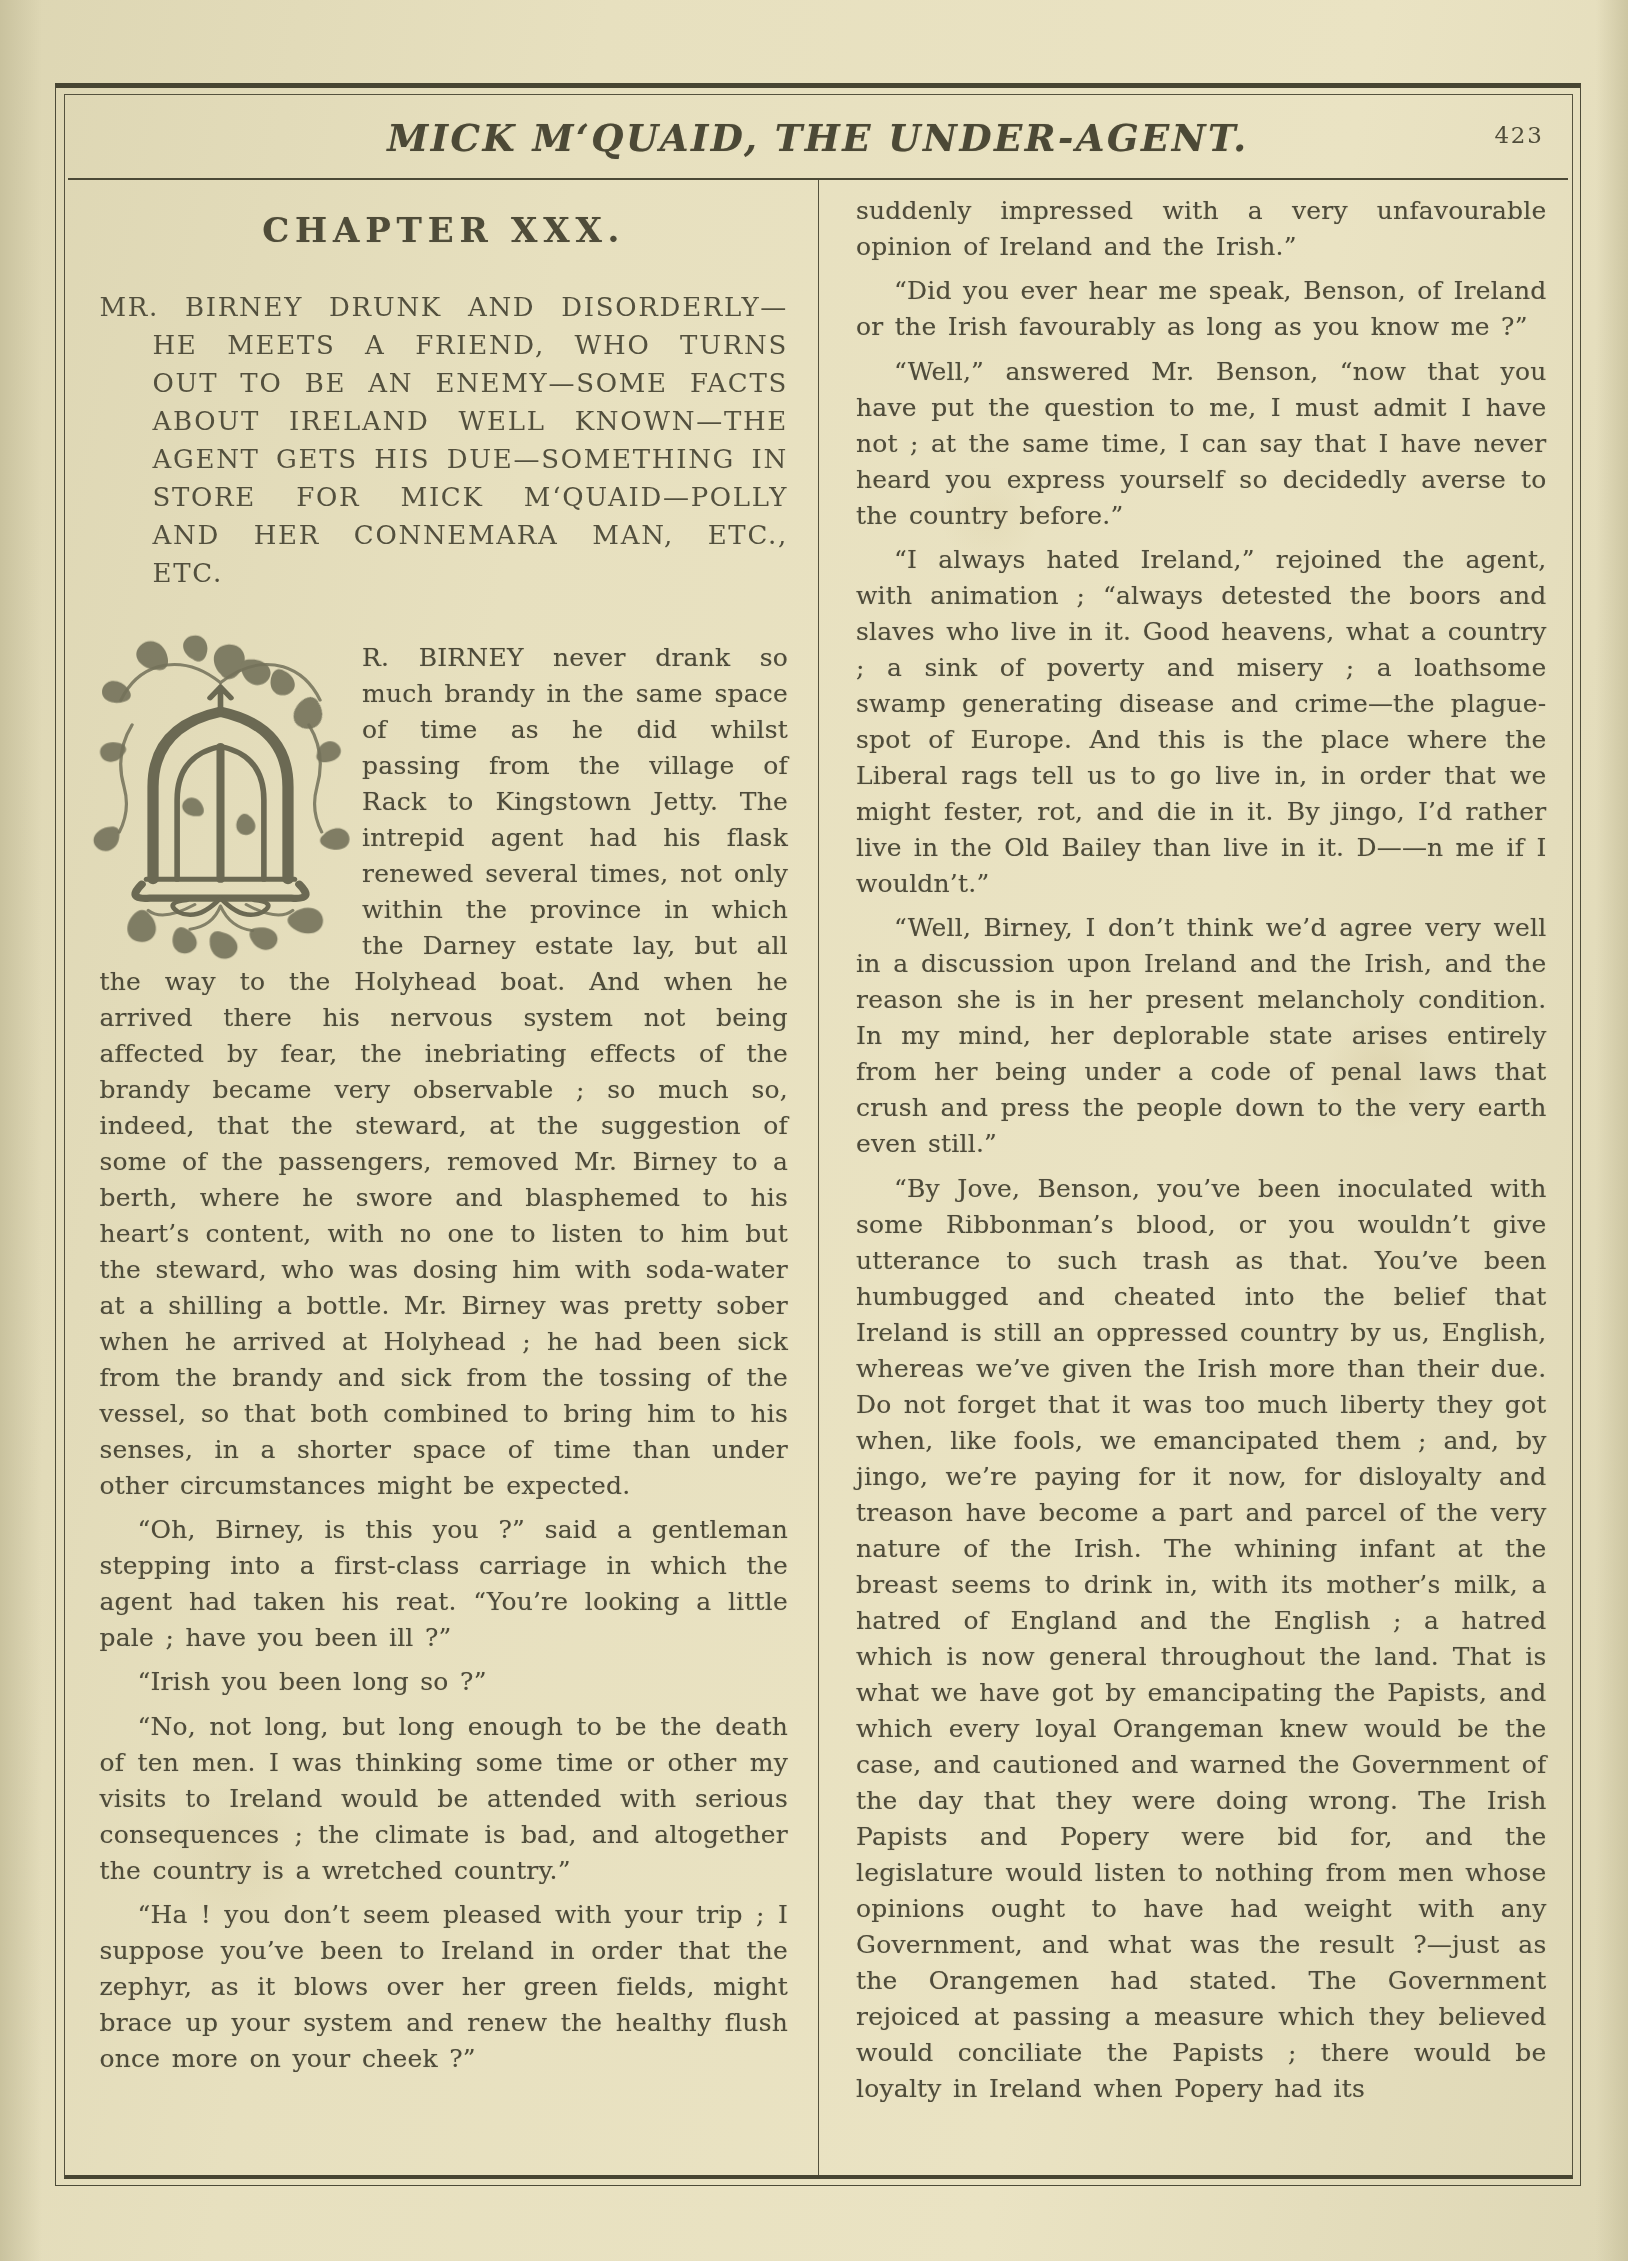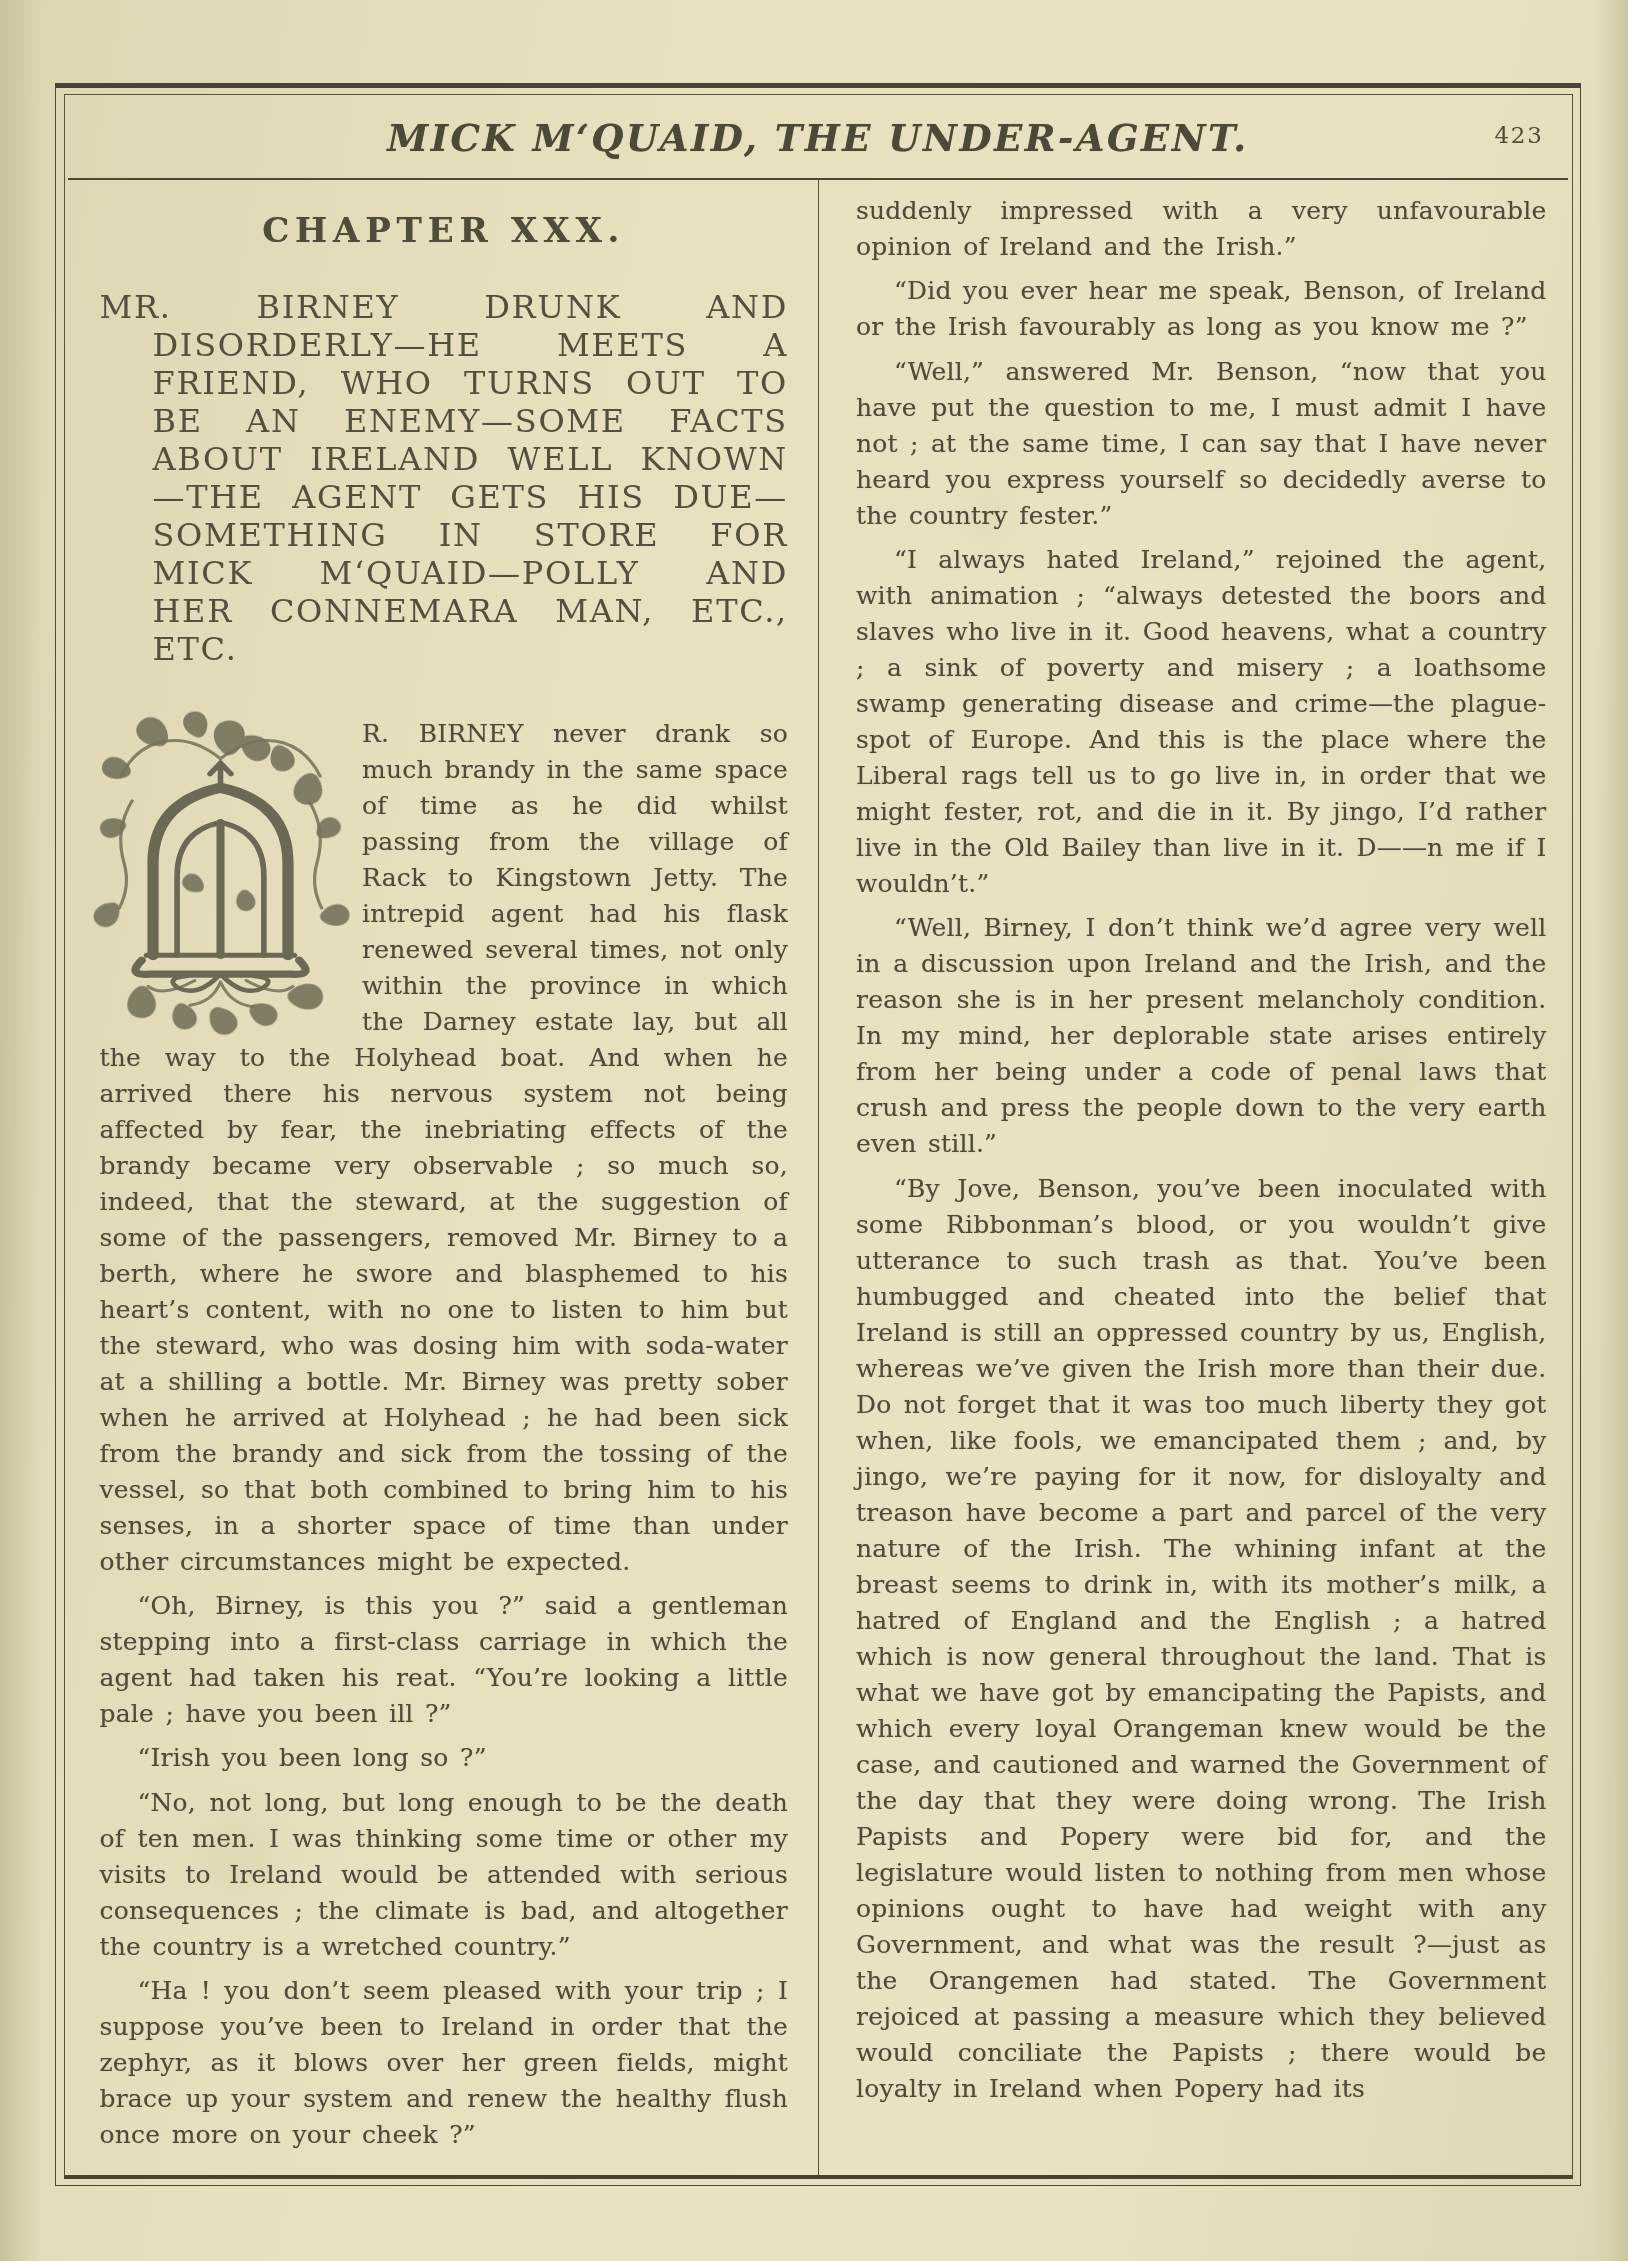--- a/index.html
+++ b/index.html
@@ -61,21 +61,21 @@
   .col.left{padding:8.3px 30px 0 35px;}
   .col.right{border-left:1.7px solid #55523e;padding:13.3px 25px 0 37px;}
   .chapter-heading{
     text-align:center;
     font-size:34px;letter-spacing:5.8px;font-weight:bold;
     color:#4f4c39;
     margin:21.6px 0 38px;
     text-shadow:0 0 0.8px rgba(70,66,48,.4);
   }
   .chapter-summary{
-    font-size:32px;line-height:38px;
+    font-size:26px;line-height:38px;
     letter-spacing:1.7px;word-spacing:5.8px;
     text-align:justify;
     padding-left:53px;text-indent:-53px;
     margin:16px 0 48px;
     color:#53503e;
   }
   .para{
     font-size:25px;line-height:36px;
     text-align:justify;
     word-spacing:3.3px;letter-spacing:0.2px;
@@ -162,21 +162,21 @@
               <p class="para">“Oh, Birney, is this you ?” said a gentleman stepping into a first-class carriage in which the agent had taken his reat. “You’re looking a little pale ; have you been ill ?”</p>
               <p class="para">“Irish you been long so ?”</p>
               <p class="para">“No, not long, but long enough to be the death of ten men.  I was thinking some time or other my visits to Ireland would be attended with serious consequences ; the climate is bad, and altogether the country is a wretched country.”</p>
               <p class="para">“Ha ! you don’t seem pleased with your trip ; I suppose you’ve been to Ireland in order that the zephyr, as it blows over her green fields, might brace up your system and renew the healthy flush once more on your cheek ?”</p>
             </div>
         </div>
         <div class="col right">
           <div>
               <p class="para flush">suddenly impressed with a very unfavourable opinion of Ireland and the Irish.”</p>
               <p class="para">“Did you ever hear me speak, Benson, of Ireland or the Irish favourably as long as you know me ?”</p>
-              <p class="para">“Well,” answered Mr. Benson, “now that you have put the question to me, I must admit I have not ; at the same time, I can say that I have never heard you express yourself so decidedly averse to the country fester.”</p>
+              <p class="para">“Well,” answered Mr. Benson, “now that you have put the question to me, I must admit I have not ; at the same time, I can say that I have never heard you express yourself so decidedly averse to the country before.”</p>
               <p class="para">“I always hated Ireland,” rejoined the agent, with animation ; “always detested the boors and slaves who live in it.  Good heavens, what a country ; a sink of poverty and misery ; a loathsome swamp generating disease and crime—the plague-spot of Europe.  And this is the place where the Liberal rags tell us to go live in, in order that we might fester, rot, and die in it.  By jingo, I’d rather live in the Old Bailey than live in it.  D——n me if I wouldn’t.”</p>
               <p class="para">“Well, Birney, I don’t think we’d agree very well in a discussion upon Ireland and the Irish, and the reason she is in her present melancholy condition.  In my mind, her deplorable state arises entirely from her being under a code of penal laws that crush and press the people down to the very earth even still.”</p>
               <p class="para">“By Jove, Benson, you’ve been inoculated with some Ribbonman’s blood, or you wouldn’t give utterance to such trash as that.  You’ve been humbugged and cheated into the belief that Ireland is still an oppressed country by us, English, whereas we’ve given the Irish more than their due.  Do not forget that it was too much liberty they got when, like fools, we emancipated them ; and, by jingo, we’re paying for it now, for disloyalty and treason have become a part and parcel of the very nature of the Irish.  The whining infant at the breast seems to drink in, with its mother’s milk, a hatred of England and the English ; a hatred which is now general throughout the land.  That is what we have got by emancipating the Papists, and which every loyal Orangeman knew would be the case, and cautioned and warned the Government of the day that they were doing wrong.  The Irish Papists and Popery were bid for, and the legislature would listen to nothing from men whose opinions ought to have had weight with any Government, and what was the result ?—just as the Orangemen had stated.  The Government rejoiced at passing a measure which they believed would conciliate the Papists ; there would be loyalty in Ireland when Popery had its</p>
             </div>
         </div>
       </div>
 
     </div>
   </div>
 </div>

